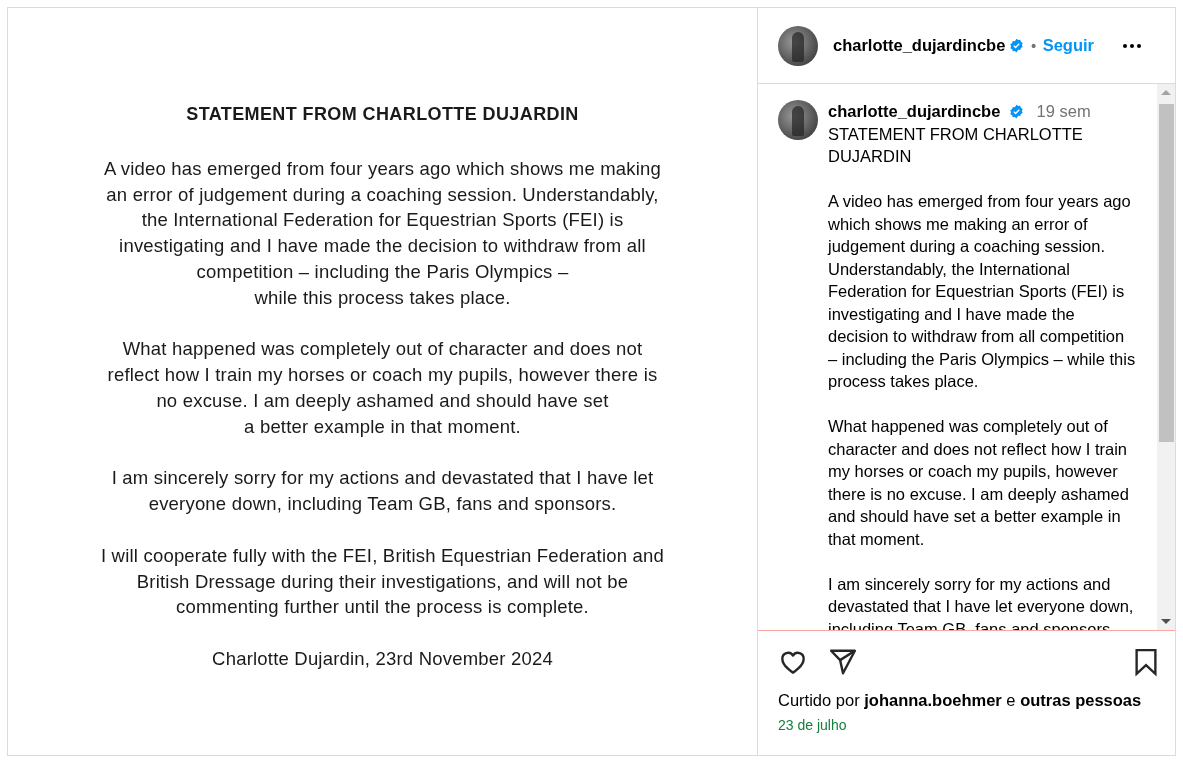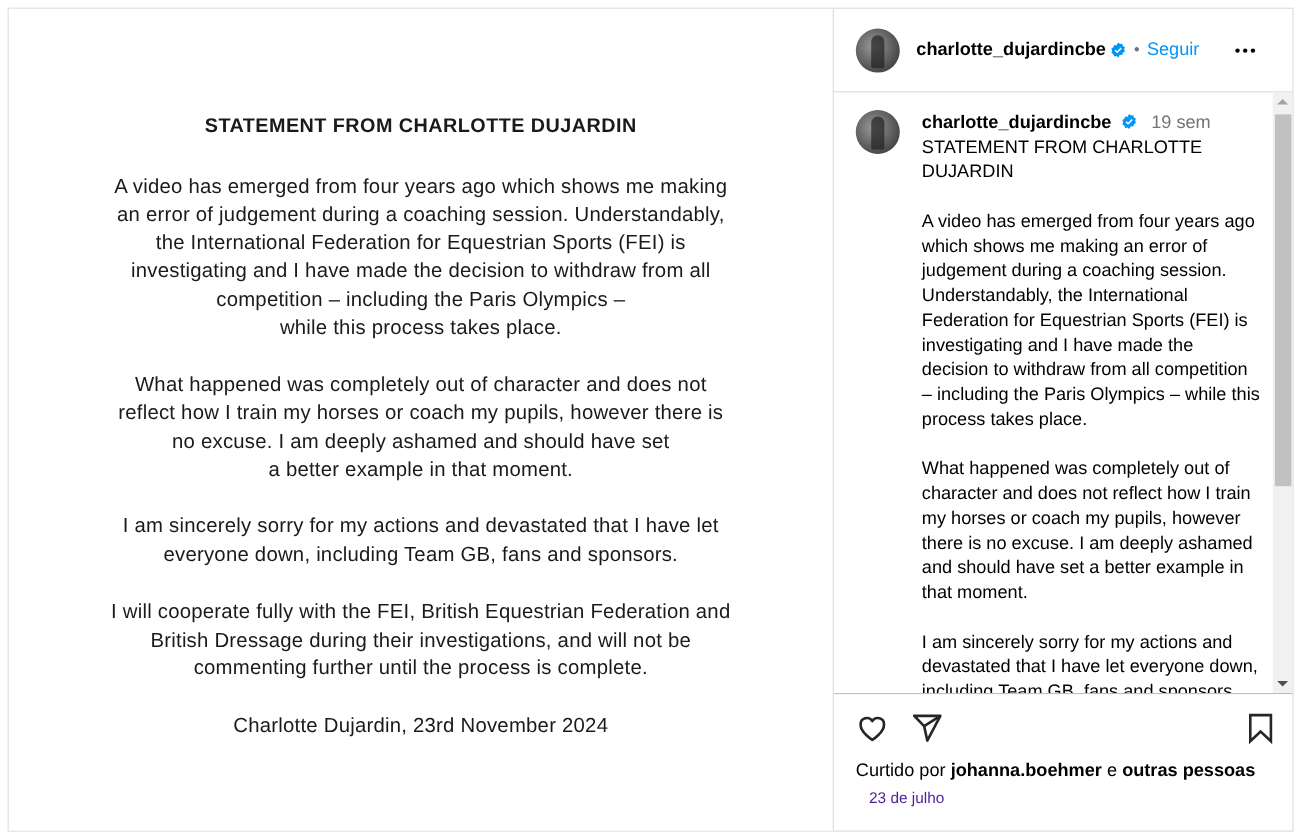--- a/index.html
+++ b/index.html
@@ -9,42 +9,42 @@
   .statement { position:absolute; left:0; right:0; top:94px; text-align:center; font-family:"Liberation Sans", sans-serif; color:#1a1a1a; font-size:18.5px; line-height:25.8px; letter-spacing:0.2px; }
   .statement h2 { margin:0 0 28px 0; font-size:18px; font-weight:700; letter-spacing:0.4px; }
   .statement p { margin:0 0 25.8px 0; white-space:pre-line; }
   .panel { flex:1; position:relative; height:100%; }
   .header { height:76px; border-bottom:1px solid #dbdbdb; display:flex; align-items:center; padding-left:20px; box-sizing:border-box; position:relative; }
   .avatar { width:40px; height:40px; border-radius:50%; background:radial-gradient(circle at 40% 40%, #9a9a9a, #4a4a4a 70%, #2a2a2a); flex:none; position:relative; overflow:hidden; }
   .avatar::after { content:""; position:absolute; left:14px; top:6px; width:12px; height:30px; background:#222; border-radius:6px 6px 2px 2px; opacity:.7; }
   .uname { font-family:"Liberation Sans", sans-serif; font-weight:700; font-size:16.5px; margin-left:15px; color:#000; }
   .verified { display:inline-block; width:15px; height:15px; margin-left:4px; vertical-align:-2px; }
   .dot { color:#737373; margin:0 5px; font-size:14px; }
-  .follow { color:#0095f6; font-family:"Liberation Sans", sans-serif; font-weight:400; font-size:16.5px; cursor:pointer; }
+  .follow { color:#0095f6; font-family:"Liberation Sans", sans-serif; font-weight:700; font-size:16.5px; cursor:pointer; }
   .more { position:absolute; right:28px; top:28px; width:24px; height:20px; display:flex; gap:3px; align-items:center; cursor:pointer; }
   .more span { width:4px; height:4px; border-radius:50%; background:#000; }
   .scroll { position:absolute; top:76px; left:0; right:0; height:546px; overflow:hidden; }
   .caption { display:flex; padding:16px 0 0 20px; }
-  .cap-body { margin-left:20px; width:308px; font-family:"Liberation Sans", sans-serif; font-size:16.5px; line-height:22.5px; color:#000; }
+  .cap-body { margin-left:10px; width:308px; font-family:"Liberation Sans", sans-serif; font-size:16.5px; line-height:22.5px; color:#000; }
   .cap-body .cu { font-weight:700; }
   .cap-body .time { color:#737373; margin-left:8px; font-weight:400; }
   .cap-body p { margin:0 0 22.5px 0; }
   .cap-body p.first { margin-bottom:22.5px; }
   .scrollbar { position:absolute; right:0; top:0; width:18px; height:546px; background:#f1f1f1; }
   .sb-up, .sb-down { position:absolute; left:0; width:18px; height:17px; display:flex; align-items:center; justify-content:center; cursor:pointer; }
   .sb-up { top:0; } .sb-down { bottom:0; }
   .tri-up { width:0; height:0; border-left:5px solid transparent; border-right:5px solid transparent; border-bottom:5px solid #a3a3a3; }
   .tri-down { width:0; height:0; border-left:5px solid transparent; border-right:5px solid transparent; border-top:5px solid #505050; }
   .sb-thumb { position:absolute; left:2px; width:15px; top:20px; height:338px; background:#c1c1c1; cursor:pointer; }
   .footer { position:absolute; top:622px; left:0; right:0; bottom:0; border-top:1px solid #fca5a5; }
   .actions { position:absolute; left:20px; right:14px; top:16px; height:34px; }
   .icon-btn { position:absolute; top:0; cursor:pointer; }
   .likes { position:absolute; left:20px; top:60px; font-family:"Liberation Sans", sans-serif; font-size:16.5px; color:#000; }
   .likes b { font-weight:700; }
-  .date { position:absolute; left:32px; top:86px; font-family:"Liberation Sans", sans-serif; font-size:14px; color:#4c1d95; }
+  .date { position:absolute; left:20px; top:86px; font-family:"Liberation Sans", sans-serif; font-size:14px; color:#15803d; }
 </style>
 </head>
 <body>
 
 <div class="frame">
   <div class="media">
     <div class="statement">
       <h2>STATEMENT FROM CHARLOTTE DUJARDIN</h2>
       <p>A video has emerged from four years ago which shows me making
 an error of judgement during a coaching session. Understandably,

